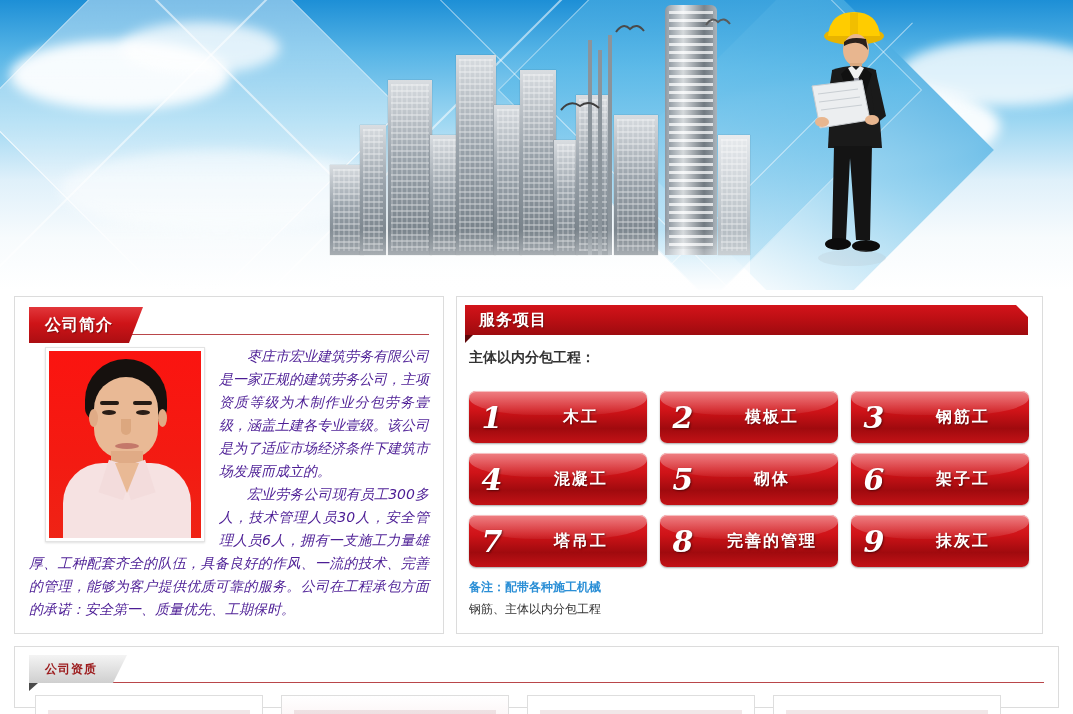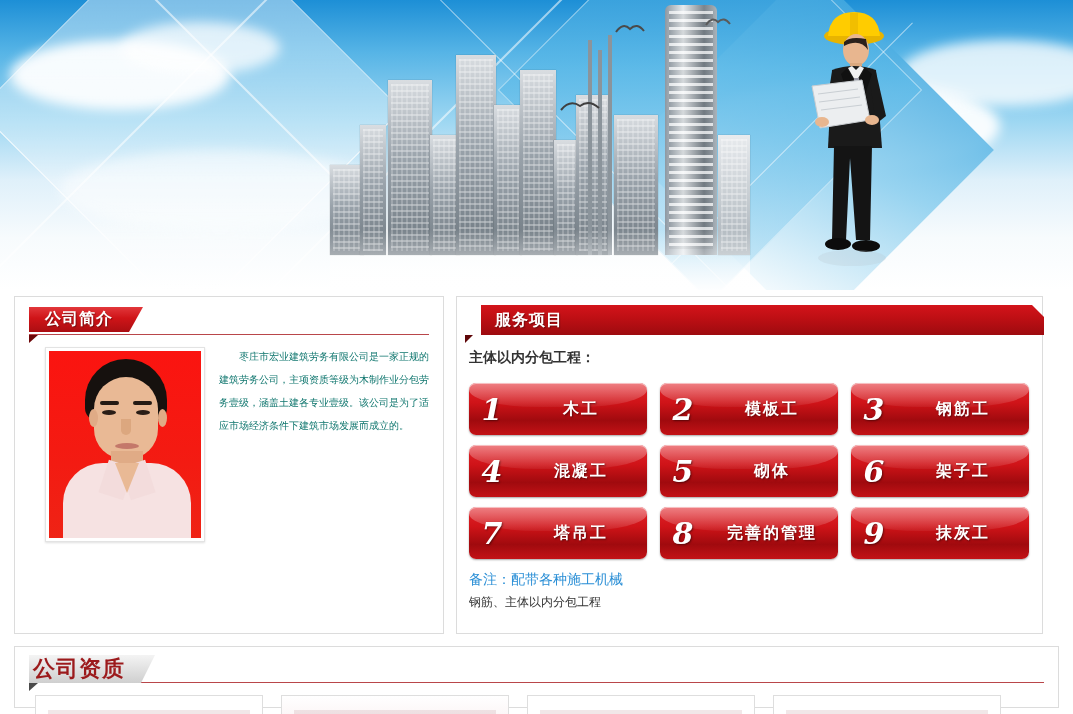--- a/index.html
+++ b/index.html
@@ -101,21 +101,21 @@
     background:#fff;
     border: 1px solid #dcdcdc;
     position: relative;
   }
   .panel-left  { width: 430px; height: 338px; }
   .panel-right { width: 587px; height: 338px; }
 
   
   .ribbon {
     position:absolute; left:14px; top:10px;
-    height: 25px; padding: 0 30px 0 16px;
+    height: 36px; padding: 0 30px 0 16px;
     display:flex; align-items:center;
     color:#fff; font-size:16px; font-weight:bold; letter-spacing:1px;
     background: linear-gradient(180deg,#e2373b 0%, #cf1418 45%, #ab0e12 100%);
     clip-path: polygon(0 0, 100% 0, calc(100% - 14px) 100%, 0 100%);
     text-shadow: 1px 1px 1px rgba(0,0,0,.35);
     z-index: 3;
   }
   .ribbon-fold {
     position:absolute; left:14px; top:38px;
     width:0;height:0;
@@ -123,21 +123,21 @@
     border-bottom: 8px solid transparent;
     z-index:2;
   }
   .ribbon-rule {
     position:absolute; left:14px; top:37px; right:14px;
     border-bottom: 1px solid #b9464a;
   }
 
   
   .redbar {
-    position:absolute; left:24px; top:8px;
+    position:absolute; left:8px; top:8px;
     width: 563px; height: 30px;
     display:flex; align-items:center; padding-left: 14px;
     color:#fff; font-size:16px; font-weight:bold; letter-spacing:1px;
     background: linear-gradient(180deg,#d3141a 0%, #c00f14 40%, #9d0b0f 100%);
     clip-path: polygon(0 0, calc(100% - 12px) 0, 100% 12px, 100% 100%, 0 100%);
     text-shadow: 1px 1px 1px rgba(0,0,0,.35);
     z-index:3;
   }
   .redbar-fold {
     position:absolute; left:8px; top:38px;
@@ -172,27 +172,27 @@
   .ph-mouth{position:absolute;left:66px;top:92px;width:24px;height:6px;background:#c4786a;border-radius:50%;}
   .ph-neck{position:absolute;left:62px;top:100px;width:32px;height:22px;background:#e0ab86;}
   .ph-shirt{position:absolute;left:14px;top:112px;width:128px;height:84px;background:#f6e2e2;border-radius:40px 40px 0 0;}
   .ph-collar-l{position:absolute;left:54px;top:112px;width:26px;height:34px;background:#f3dcdc;transform:rotate(18deg);}
   .ph-collar-r{position:absolute;left:76px;top:112px;width:26px;height:34px;background:#f3dcdc;transform:rotate(-18deg);}
   .ph-vneck{position:absolute;left:66px;top:112px;width:24px;height:30px;background:#e9b995;clip-path:polygon(0 0,100% 0,50% 100%);}
   .photo-cap {
     text-align:center; font-size:13px; font-weight:bold; color:#222; padding-top:7px;
   }
   .intro-text {
-    font-size: 10px; line-height: 23px; color: #0f766e; text-align: justify;
+    font-size: 14px; line-height: 23px; color: #4c1d95; text-align: justify; font-style: italic;
   }
   .intro-text p { text-indent: 2em; }
 
   
   .svc { position:absolute; left:8px; top:46px; right:8px; bottom:6px; }
-  .svc-sub { font-size:14px; font-weight:bold; color:#333; padding: 6px 0 16px 4px; }
+  .svc-sub { font-size:14px; font-weight:bold; color:#333; padding: 6px 0 24px 4px; }
   .btn-grid { display:grid; grid-template-columns: repeat(3, 178px); gap: 10px 13px; padding-left:4px; }
   .svc-btn {
     position:relative; height:52px; border-radius:7px;
     background: linear-gradient(180deg,#e3242a 0%, #cf1318 38%, #a00a0e 72%, #c31216 100%);
     box-shadow: 0 1px 2px rgba(0,0,0,.35), inset 0 1px 0 rgba(255,255,255,.5);
     display:flex; align-items:center; overflow:hidden;
   }
   .svc-btn::before{
     content:""; position:absolute; left:0; right:0; top:0; height:46%;
     background: linear-gradient(180deg, rgba(255,255,255,.42), rgba(255,255,255,.05));
@@ -203,30 +203,30 @@
     width:46px; text-align:center;
     font-family: "DejaVu Serif", "Liberation Serif", serif;
     font-size:30px; font-style:italic; font-weight:bold; color:#fff;
     text-shadow: 1px 1px 2px rgba(0,0,0,.45);
   }
   .svc-label {
     position:relative; z-index:2; flex:1; text-align:center;
     font-size:16px; font-weight:bold; color:#fff; letter-spacing:2px;
     text-shadow: 1px 1px 2px rgba(0,0,0,.45);
   }
-  .note { font-size:14px; font-weight:normal; color:#2b8fd6; padding: 12px 0 0 4px; }
+  .note { font-size:12px; font-weight:bold; color:#2b8fd6; padding: 12px 0 0 4px; }
   .note-sub { font-size:12px; color:#333; padding: 5px 0 0 4px; }
 
   
   .bottom { margin-top: 12px; border:1px solid #dcdcdc; background:#fff; height: 62px; position:relative; }
   .tab-gray {
     position:absolute; left:14px; top:8px;
-    height:28px; padding: 0 30px 0 4px;
+    height:28px; padding: 0 30px 0 16px;
     display:flex; align-items:center;
-    font-size:22px; font-weight:bold; letter-spacing:1px; color:#9c1a1c;
+    font-size:12px; font-weight:bold; letter-spacing:1px; color:#9c1a1c;
     background: linear-gradient(180deg,#f4f4f4 0%, #e3e3e3 45%, #cfcfcf 100%);
     clip-path: polygon(0 0, 100% 0, calc(100% - 14px) 100%, 0 100%);
     z-index:3;
   }
   .tab-gray-fold {
     position:absolute; left:14px; top:36px;
     width:0;height:0; border-left:9px solid #4a4a4a; border-bottom:8px solid transparent; z-index:2;
   }
   .tab-rule { position:absolute; left:14px; top:35px; right:14px; border-bottom:1px solid #b9464a; }
   .cert-row { position:absolute; left:20px; right:20px; top:48px; display:flex; gap:18px; }
@@ -355,20 +355,21 @@
               <div class="ph-neck"></div>
               <div class="ph-shirt"></div>
               <div class="ph-collar-l"></div>
                 <div class="ph-collar-r"></div>
               <div class="ph-vneck"></div>
             </div>
           </div>
         </div>
         <div class="intro-text">
           <p>枣庄市宏业建筑劳务有限公司是一家正规的建筑劳务公司，主项资质等级为木制作业分包劳务壹级，涵盖土建各专业壹级。该公司是为了适应市场经济条件下建筑市场发展而成立的。</p>
+          <p>宏业劳务公司现有员工300多人，技术管理人员30人，安全管理人员6人，拥有一支施工力量雄厚、工种配套齐全的队伍，具备良好的作风、一流的技术、完善的管理，能够为客户提供优质可靠的服务。公司在工程承包方面的承诺：安全第一、质量优先、工期保时。</p>
         </div>
       </div>
     </section>
 
     <section class="panel panel-right">
       <div class="redbar">服务项目</div>
       <div class="redbar-fold"></div>
 
       <div class="svc">
         <div class="svc-sub">主体以内分包工程：</div>

